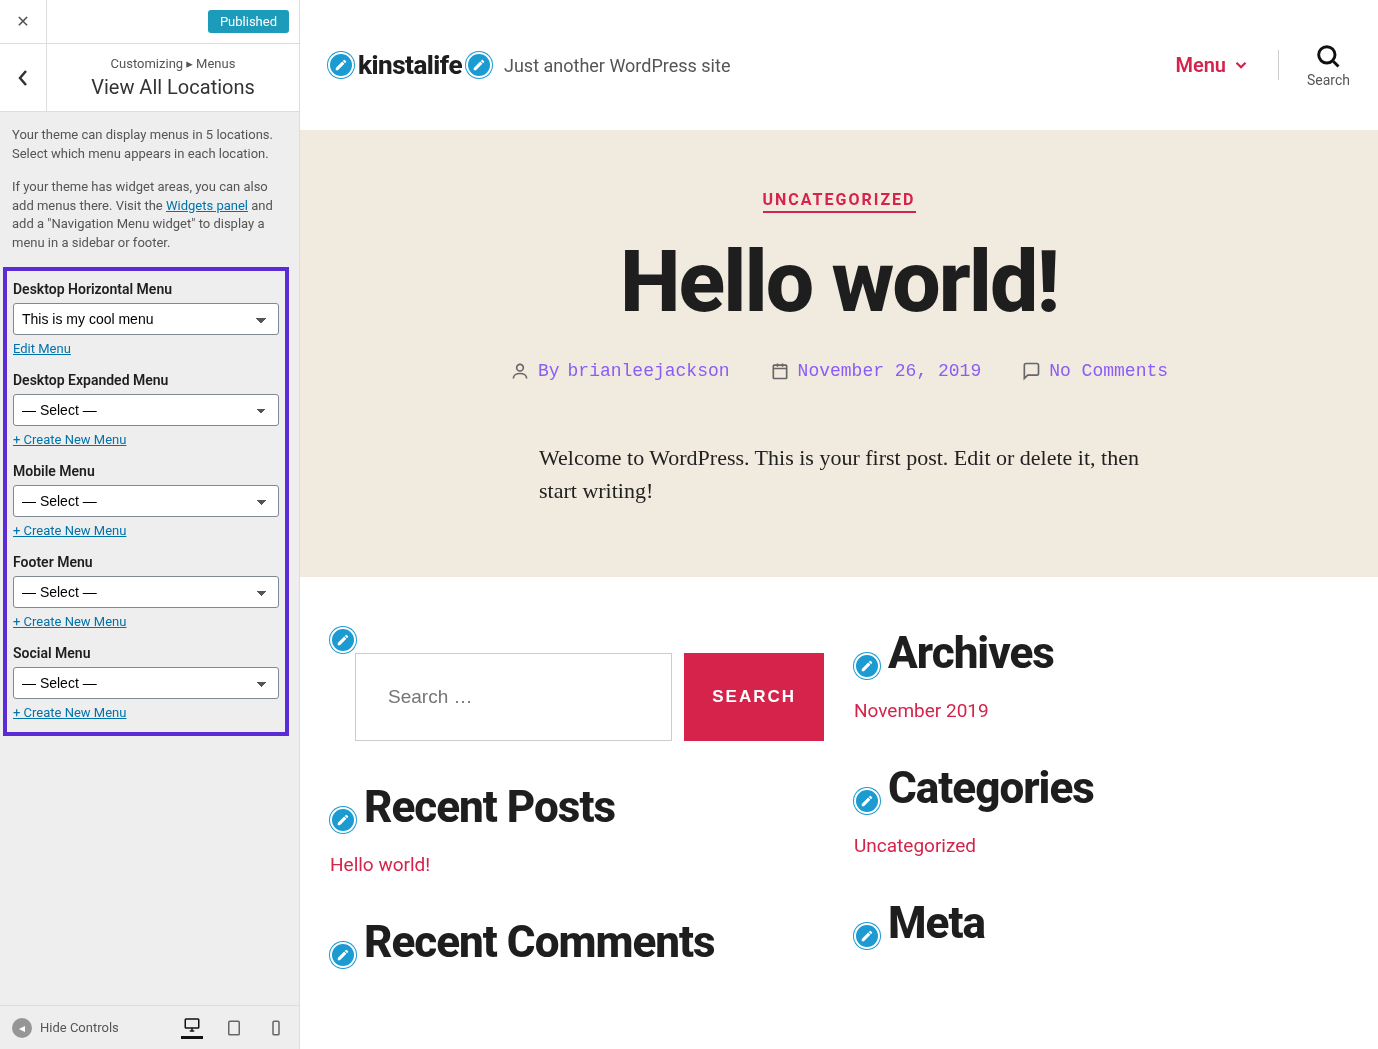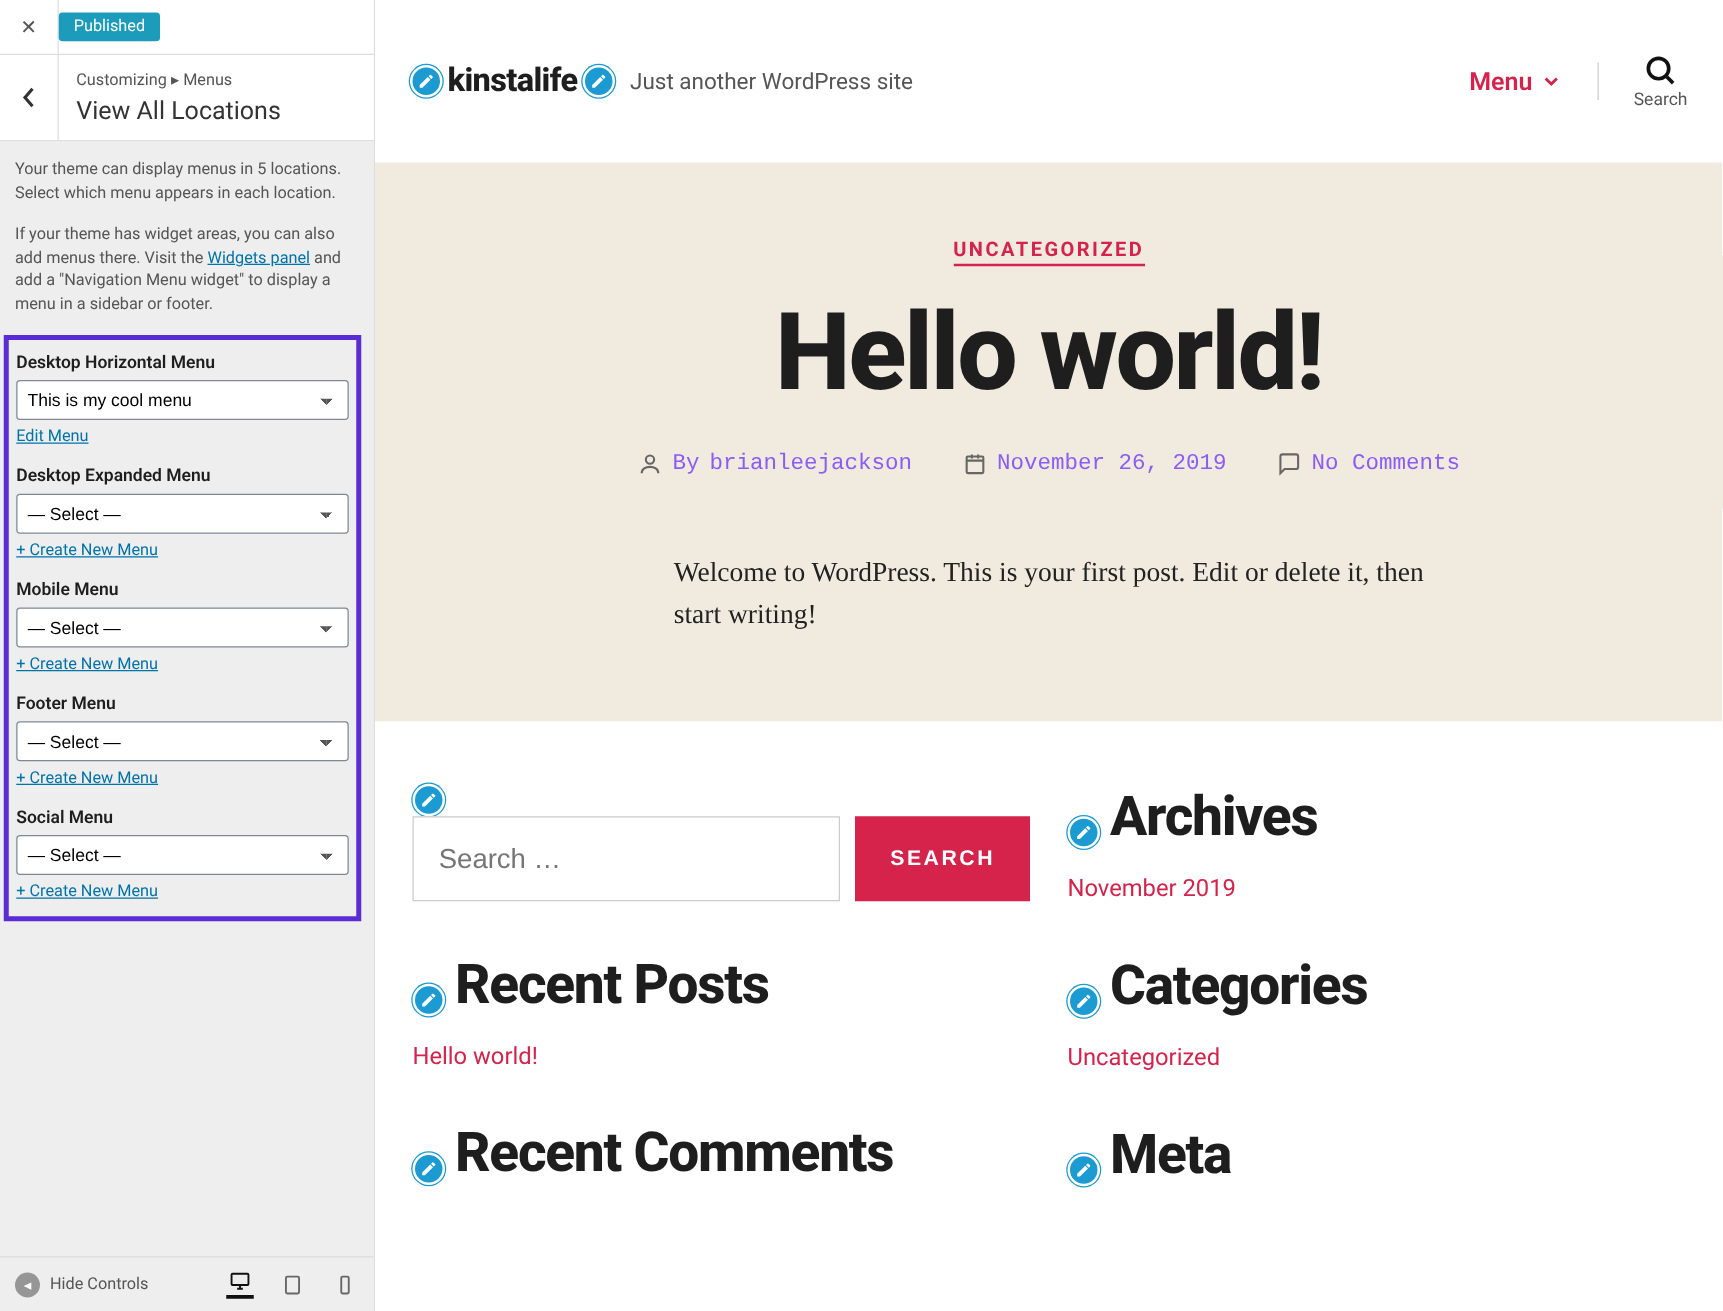--- a/index.html
+++ b/index.html
@@ -3,25 +3,25 @@
 <meta charset="utf-8">
 <style>
   * { box-sizing: border-box; margin: 0; padding: 0; }
   body { font-family: -apple-system, BlinkMacSystemFont, "Segoe UI", Roboto, sans-serif; font-size: 13px; color: #1e1e1e; background: #fff; }
   .app { display: flex; height: 1049px; width: 1378px; overflow: hidden; }
 
   
   .sidebar { width: 300px; background: #eeeeee; display: flex; flex-direction: column; border-right: 1px solid #ddd; position: relative; }
   .sb-top { height: 44px; display: flex; border-bottom: 1px solid #ddd; background: #fff; }
   .sb-close { width: 47px; display: flex; align-items: center; justify-content: center; border-right: 1px solid #ddd; cursor: pointer; font-size: 16px; color: #555; }
-  .sb-pub-wrap { flex: 1; display: flex; align-items: center; justify-content: flex-start; padding-right: 10px; }
+  .sb-pub-wrap { flex: 1; display: flex; align-items: center; justify-content: flex-end; padding-right: 10px; }
   .sb-pub { background: #1c9cba; color: #fff; padding: 4px 12px; border-radius: 3px; font-size: 13px; cursor: pointer; }
   .sb-head { display: flex; border-bottom: 1px solid #ddd; background: #fff; }
   .sb-back { width: 47px; display: flex; align-items: center; justify-content: center; border-right: 1px solid #ddd; cursor: pointer; font-size: 18px; color: #333; }
-  .sb-head-text { flex: 1; padding: 12px 14px; }
+  .sb-head-text { flex: 1; padding: 12px 14px; text-align: center; }
   .sb-head-crumb { font-size: 13px; color: #555; }
   .sb-head-title { font-size: 20px; color: #333; margin-top: 4px; font-weight: 400; }
   .sb-body { flex: 1; overflow: auto; padding: 14px 12px 20px 12px; background: #eeeeee; }
   .sb-body p { font-size: 13px; color: #555; line-height: 1.45; margin-bottom: 14px; }
   .sb-body a.textlink { color: #0073aa; text-decoration: underline; }
   .locations { border: 4px solid #5b2bd6; padding: 10px 6px 12px 6px; margin-left: -9px; margin-right: -2px; }
   .loc-item { margin-bottom: 16px; }
   .loc-label { font-weight: 600; font-size: 14px; color: #1e1e1e; margin-bottom: 6px; display: block; }
   .loc-select { width: 100%; padding: 7px 8px; border: 1px solid #7e8993; border-radius: 3px; background: #fff; font-size: 14px; appearance: none; background-image: linear-gradient(45deg, transparent 50%, #555 50%), linear-gradient(135deg, #555 50%, transparent 50%); background-position: calc(100% - 17px) 14px, calc(100% - 12px) 14px; background-size: 5px 5px, 5px 5px; background-repeat: no-repeat; }
   .loc-action { color: #0073aa; font-size: 13px; text-decoration: underline; cursor: pointer; display: inline-block; margin-top: 6px; }
@@ -57,21 +57,21 @@
   .hm { display: flex; align-items: center; gap: 8px; }
   .hm svg { width: 20px; height: 20px; stroke: #666; }
   .hero-body { max-width: 600px; margin: 60px auto 0 auto; text-align: left; font-family: Georgia, serif; font-size: 22px; color: #222; line-height: 1.5; }
 
   .widgets { padding: 50px 30px; display: flex; gap: 30px; }
   .wcol { flex: 1; }
   .w-title-row { display: flex; align-items: flex-end; gap: 4px; margin-bottom: 20px; }
   .w-title { font-size: 44px; font-weight: 800; letter-spacing: -1px; }
   .w-link { color: #d5234b; font-weight: 400; font-size: 19px; display: block; margin-bottom: 8px; cursor: pointer; }
   .w-search-row { display: flex; gap: 12px; }
-  .w-search-input { flex: 1; border: 1px solid #ccc; padding: 20px; font-size: 22px; }
+  .w-search-input { flex: 1; border: 1px solid #ccc; padding: 32px; font-size: 19px; margin-left: 25px; }
   .w-search-btn { background: #d5234b; color: #fff; font-weight: 700; letter-spacing: 2px; padding: 0 28px; border: none; font-size: 17px; cursor: pointer; }
   .wsection { margin-bottom: 40px; }
 </style>
 </head>
 <body>
 
 <div class="app">
 
   <div class="sidebar">
 

